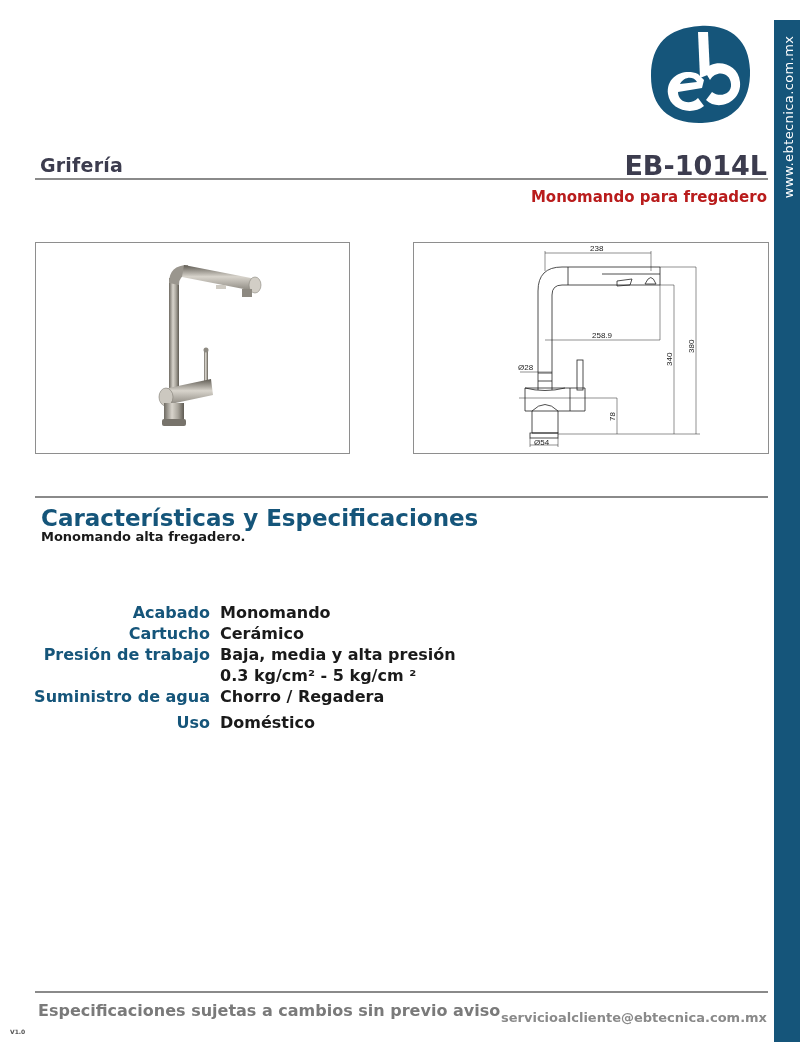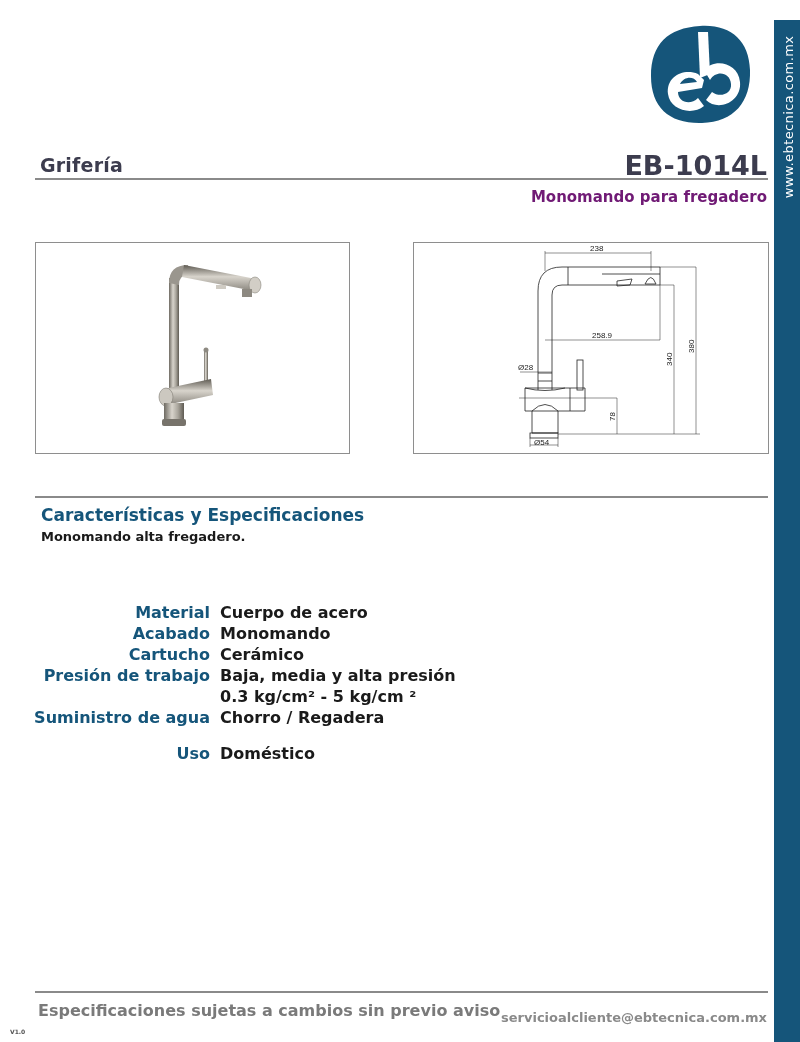--- a/index.html
+++ b/index.html
@@ -31,34 +31,34 @@
     color:#3c3c4e; letter-spacing:0.2px;
   }
   .model {
     position:absolute; right:33px; top:150px; font-size:27px; font-weight:bold;
     color:#3c3c4e;
     margin-left:20px;
   }
   .rule { position:absolute; height:2px; background:#8a8a8a; }
   .subtitle {
     position:absolute; right:33px; top:188px; font-size:15px; font-weight:bold;
-    color:#701a75;
+    color:#b91c1c;
   }
 
   
   .photo-box, .drawing-box {
     position:absolute; border:1.5px solid #8e8e8e; background:#fff; box-sizing:border-box;padding-left:20px;
   }
   .photo-box { left:35px; top:242px; width:315px; height:212px; }
   .drawing-box { left:413px; top:242px; width:356px; height:212px; }
   .drawing-box svg text { font-family:"Liberation Sans", sans-serif; font-size:8px; fill:#222; }
 
   
   .section-title {
-    position:absolute; left:41px; top:505px; font-size:17px; font-weight:bold;
+    position:absolute; left:41px; top:505px; font-size:23px; font-weight:bold;
     color:#15557a;
   }
   .section-desc {
     position:absolute; left:41px; top:529px; font-size:13px; font-weight:bold; color:#1a1a1a;
   }
   .specs { position:absolute; left:30px; top:602px; width:440px; }
   .spec-row { display:flex; font-size:16px; font-weight:bold; line-height:21px; }
   .spec-label { width:180px; text-align:right; color:#15557a; padding-right:10px; flex-shrink:0; }
   .spec-value { color:#1a1a1a; }
 
@@ -178,44 +178,40 @@
     <text x="100" y="202">Ø54</text>
   </svg>
 </div>
 
 <div class="rule" style="left:35px; top:496px; width:733px;"></div>
 <div class="section-title">Características y Especificaciones</div>
 <div class="section-desc">Monomando alta fregadero.</div>
 
 <div class="specs">
   <div class="spec-row">
-    <div class="spec-label">Material</div>
-    <div class="spec-value">Cuerpo de acero</div>
-  </div>
-  <div class="spec-row">
     <div class="spec-label">Acabado</div>
     <div class="spec-value">Monomando</div>
   </div>
   <div class="spec-row">
     <div class="spec-label">Cartucho</div>
     <div class="spec-value">Cerámico</div>
   </div>
   <div class="spec-row">
     <div class="spec-label">Presión de trabajo</div>
     <div class="spec-value">Baja, media y alta presión</div>
   </div>
   <div class="spec-row">
     <div class="spec-label"></div>
     <div class="spec-value">0.3 kg/cm² - 5 kg/cm ²</div>
   </div>
   <div class="spec-row">
     <div class="spec-label">Suministro de agua</div>
     <div class="spec-value">Chorro / Regadera</div>
   </div>
-  <div class="spec-row" style="margin-top:15px;">
+  <div class="spec-row" style="margin-top:5px;">
     <div class="spec-label">Uso</div>
     <div class="spec-value">Doméstico</div>
   </div>
 </div>
 
 <div class="rule" style="left:35px; top:991px; width:733px;"></div>
 <div class="footer-note">Especificaciones sujetas a cambios sin previo aviso</div>
 <div class="footer-email">servicioalcliente@ebtecnica.com.mx</div>
 <div class="version">V1.0</div>
 

